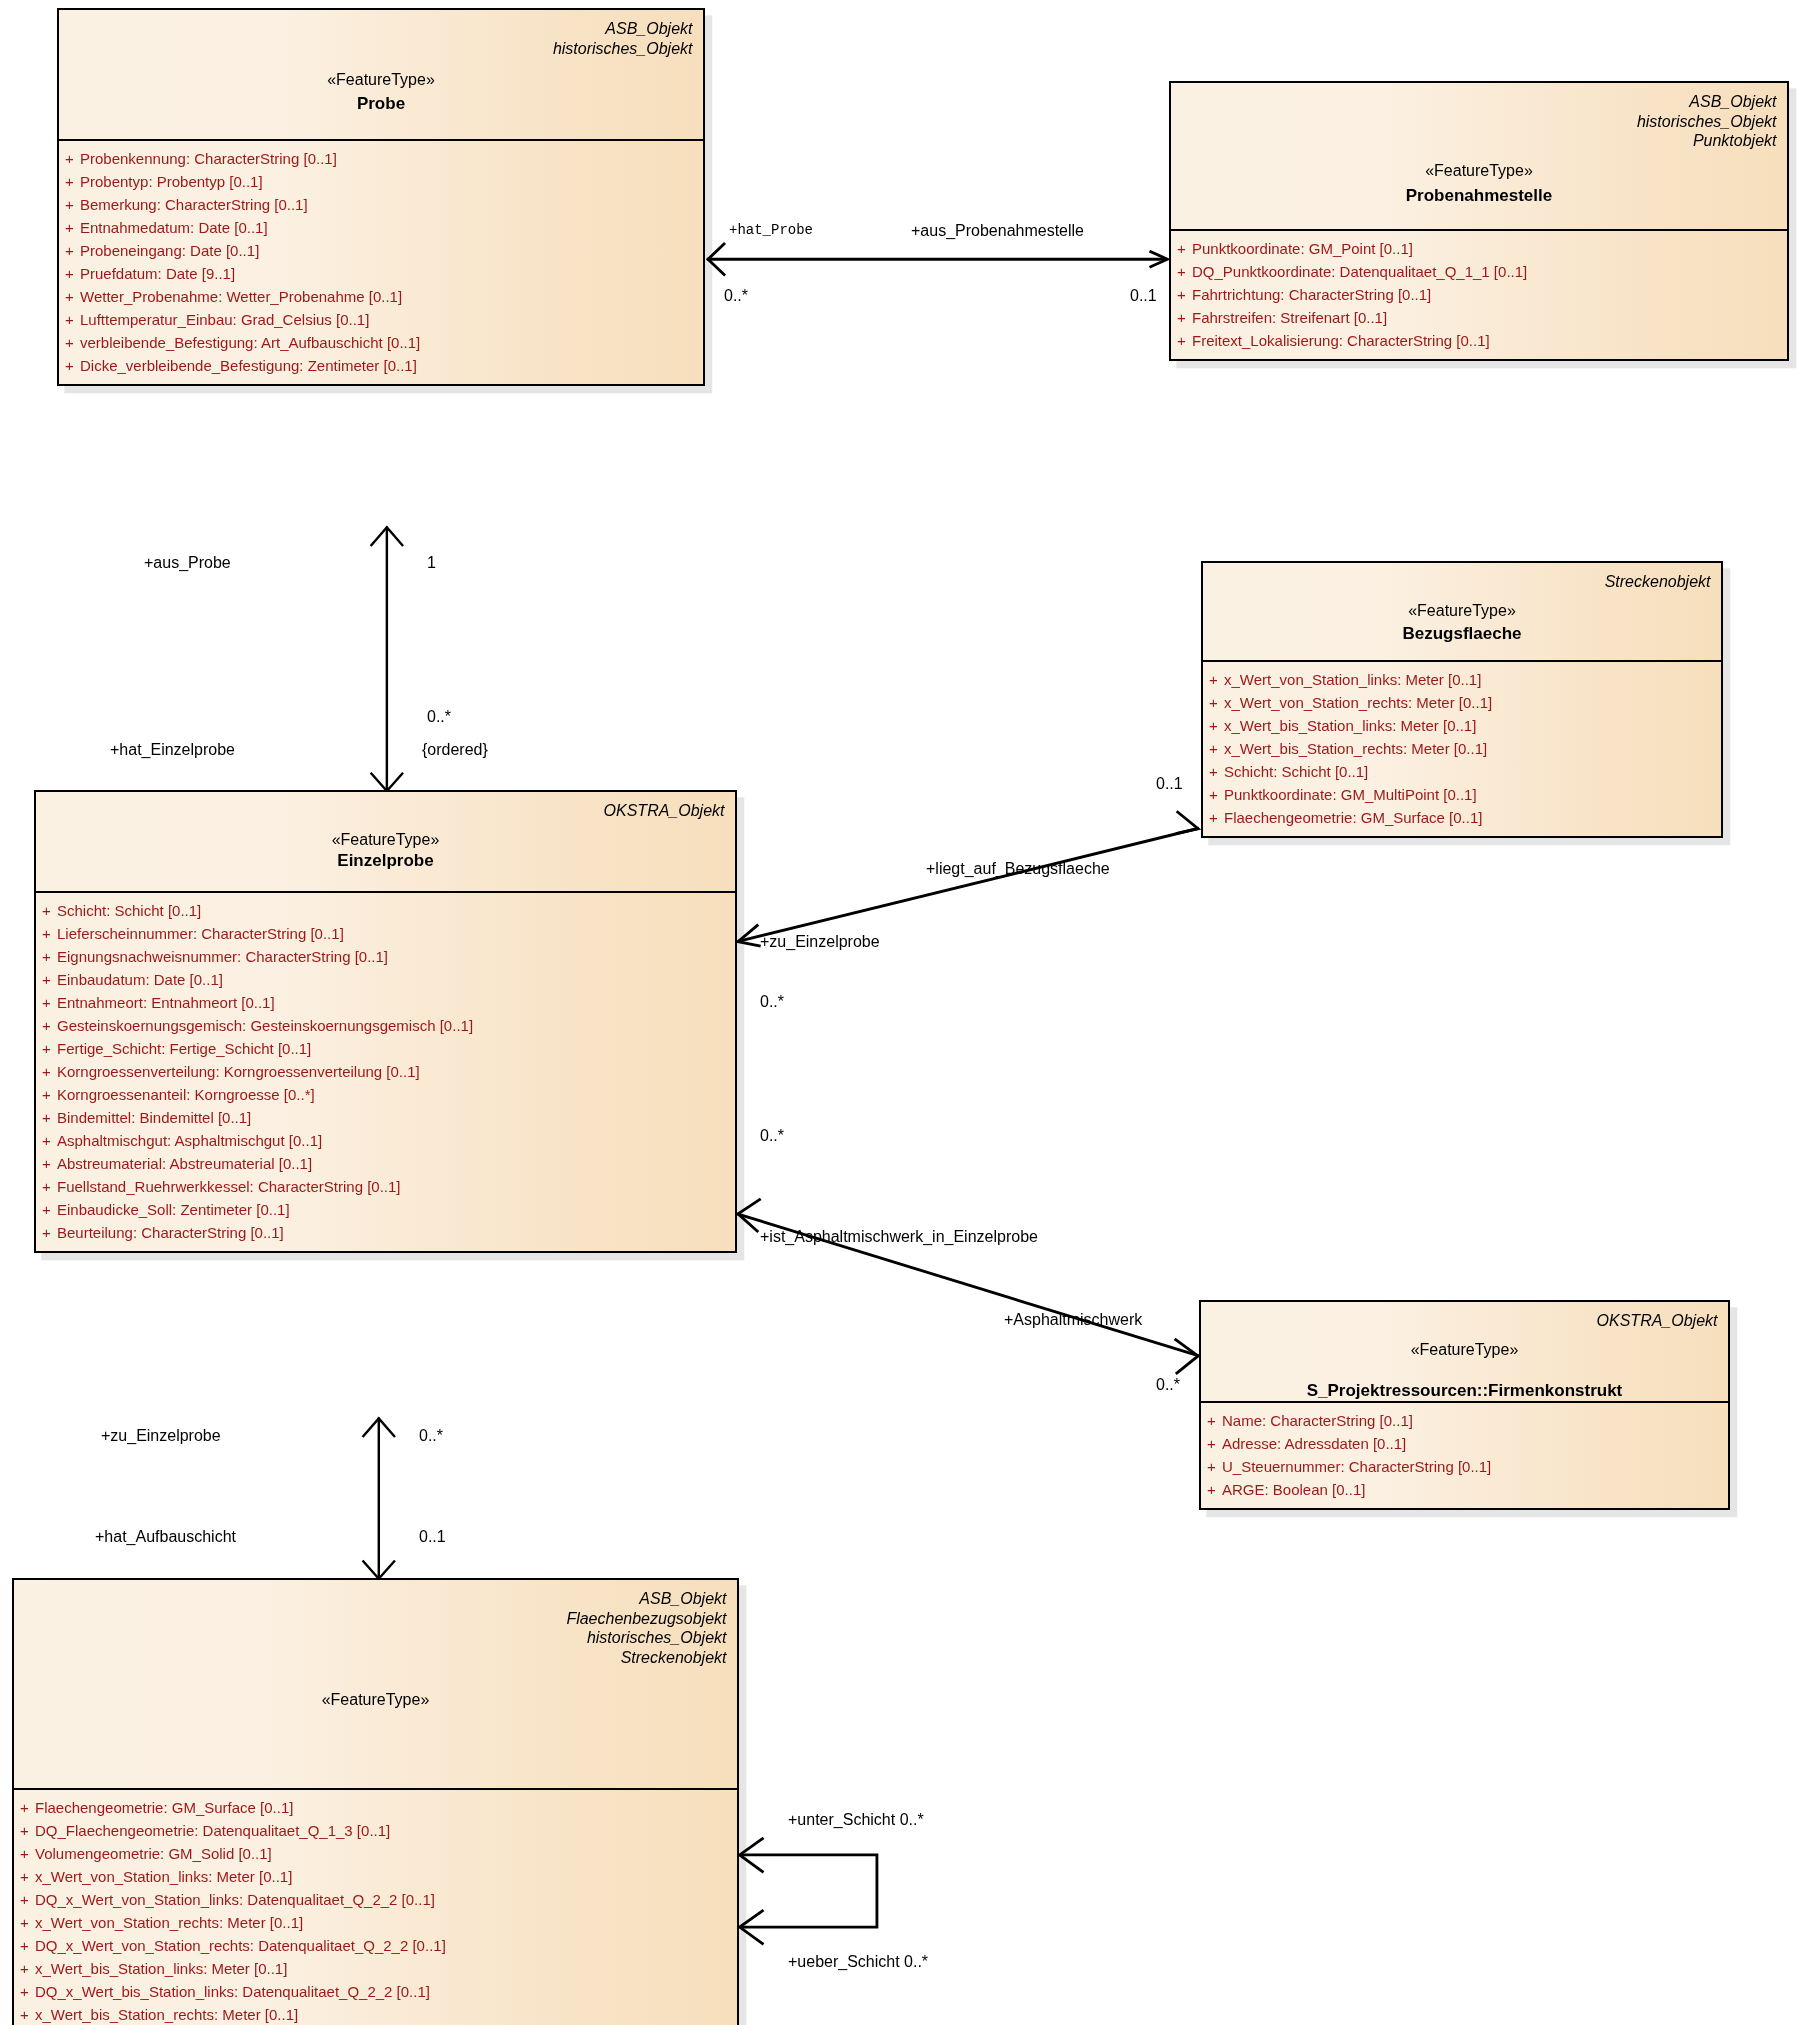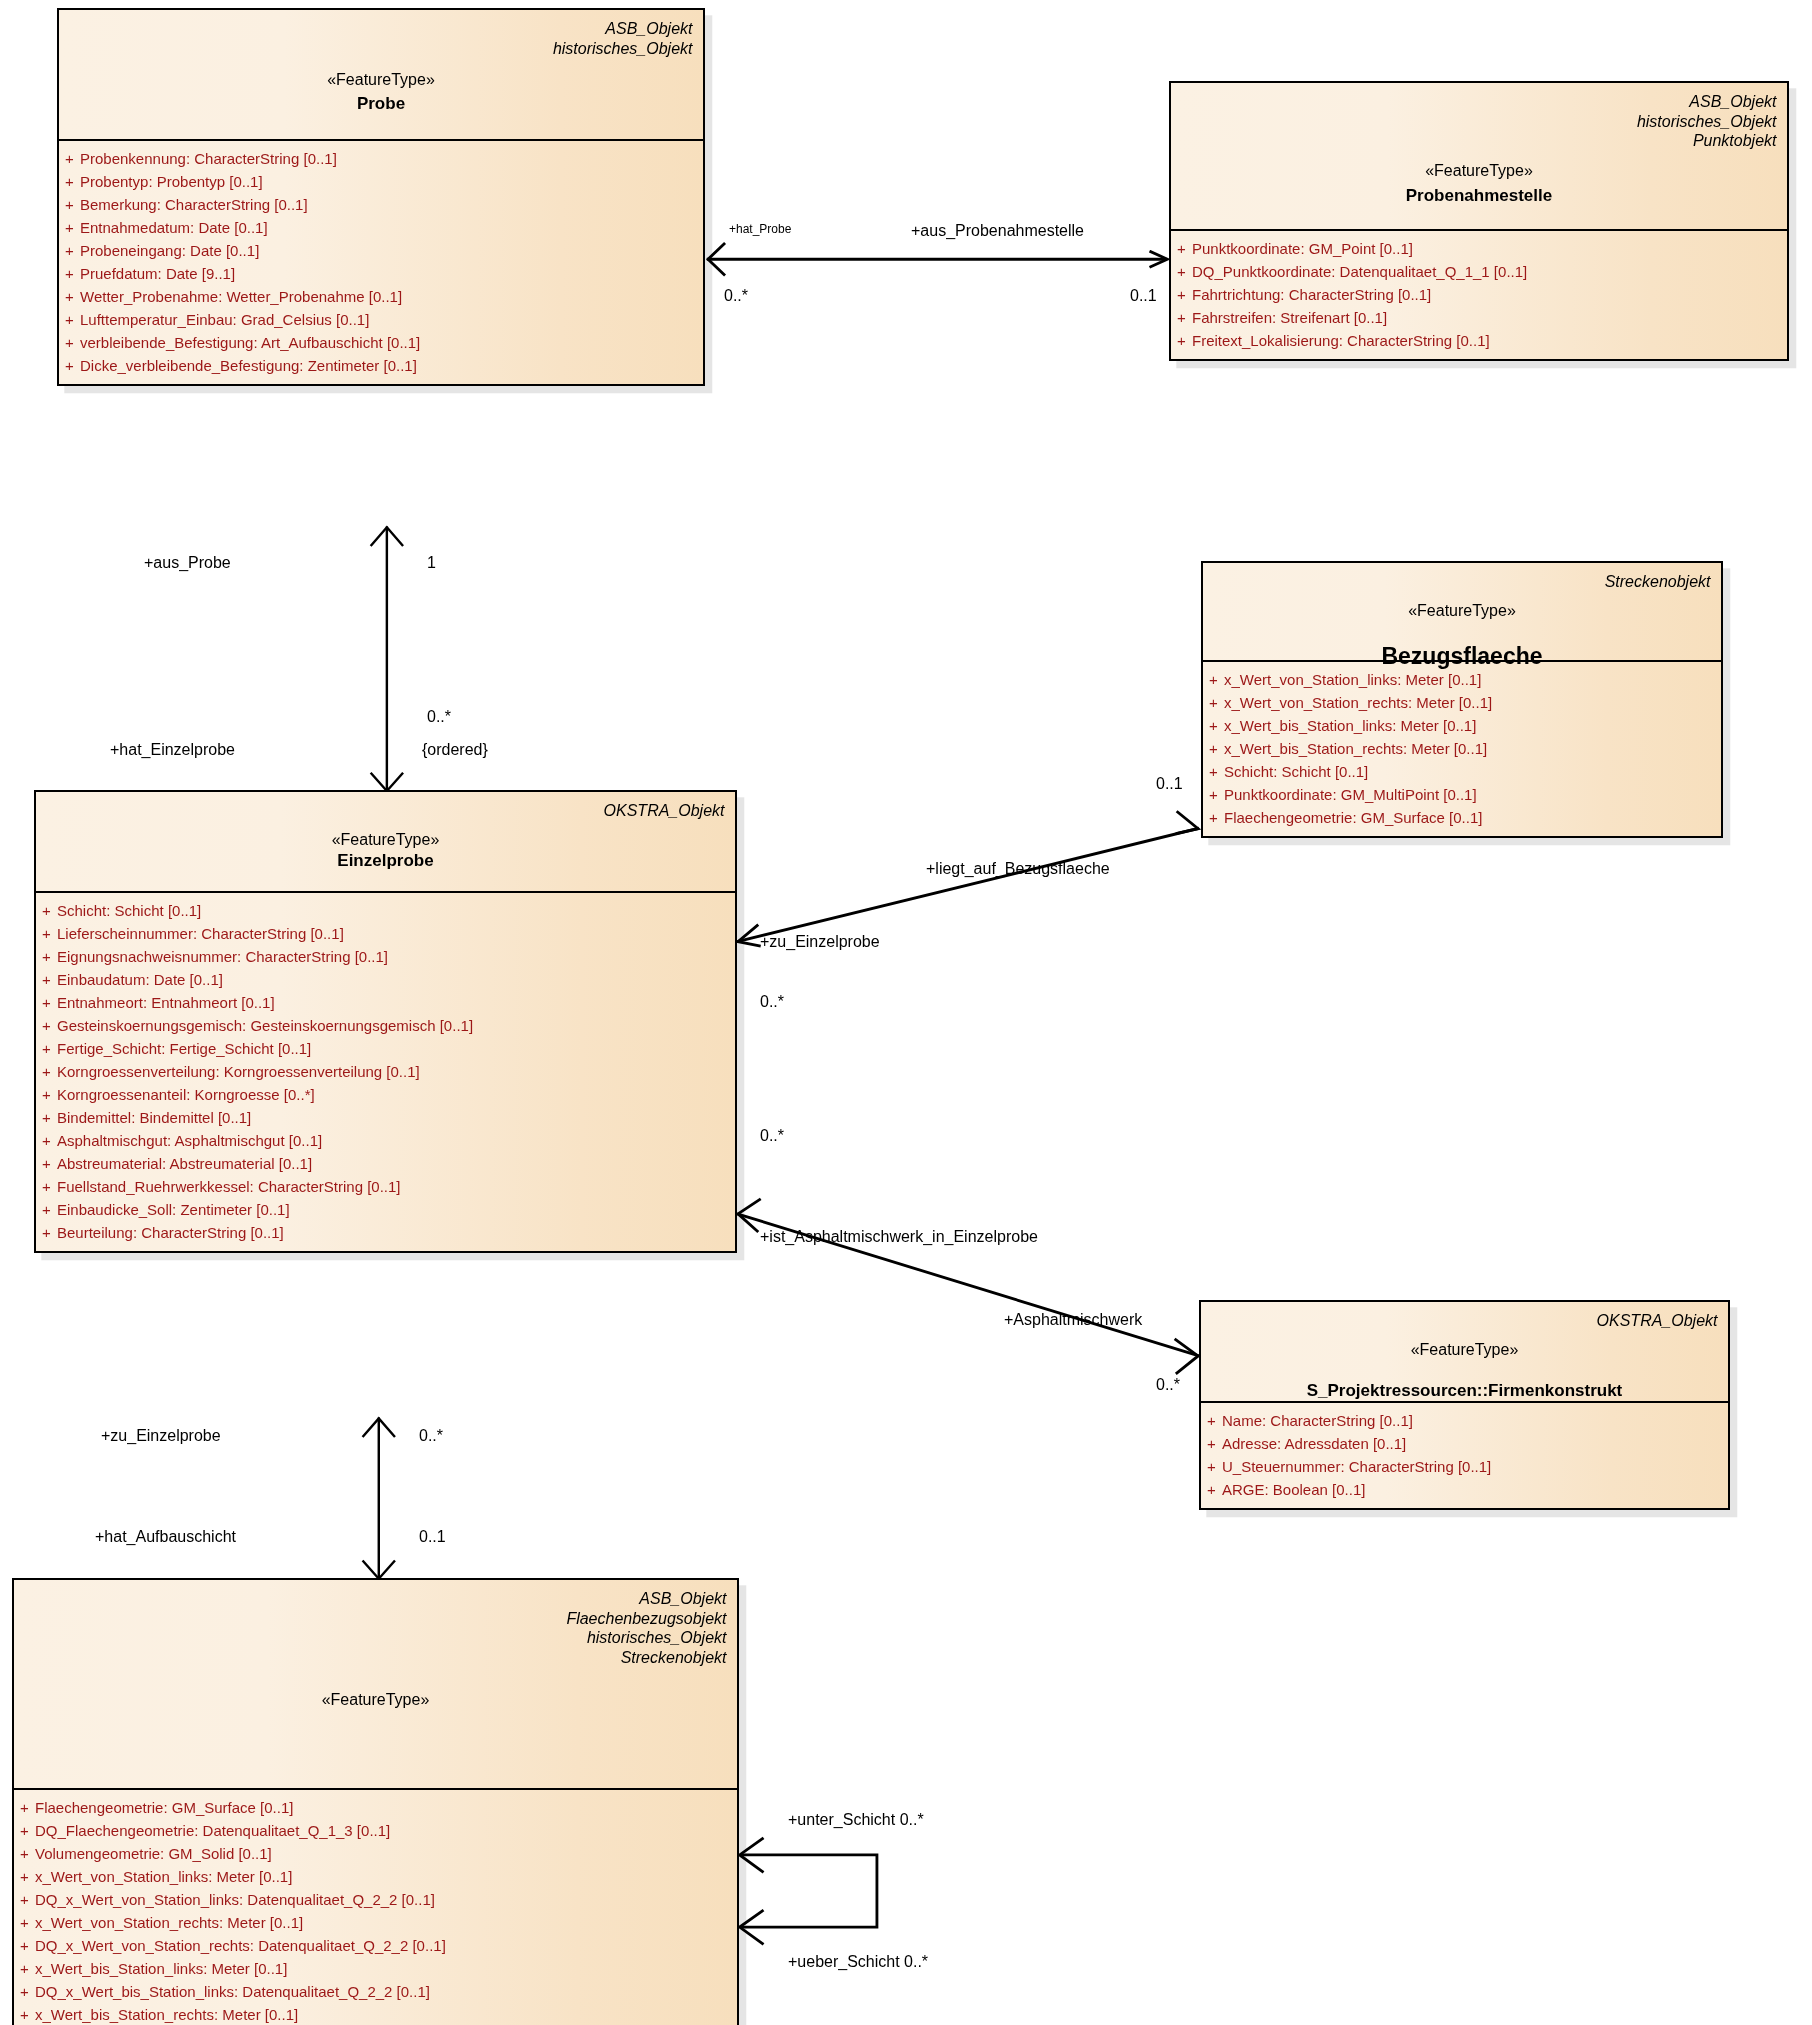--- a/index.html
+++ b/index.html
@@ -209,21 +209,21 @@
       </div>
   </div>
 </div>
 
 <div class="uml-class" style="left:1201px; top:561px; width:522px; font-size:15.4px;">
   <div class="uml-head" style="height:77px;">
     <div class="stereotype-refs" style="font-size:16px;">
       <div>Streckenobjekt</div>
     </div>
     <div class="featuretype" style="font-size:16px; margin-top:9.7px;">«FeatureType»</div>
-    <div class="classname" style="font-size:23px; margin-top:21px;">Bezugsflaeche</div>
+    <div class="classname" style="font-size:17px; margin-top:2px;">Bezugsflaeche</div>
   </div>
   <div class="uml-attrs" style="font-size:15px;">
     <div class="attr-row" style="padding:4px 0;">
         <span class="attr-plus">+</span>
         <span class="attr-text">x_Wert_von_Station_links: Meter [0..1]</span>
       </div>
     <div class="attr-row" style="padding:4px 0;">
         <span class="attr-plus">+</span>
         <span class="attr-text">x_Wert_von_Station_rechts: Meter [0..1]</span>
       </div>
@@ -398,21 +398,21 @@
         <span class="attr-text">DQ_x_Wert_bis_Station_links: Datenqualitaet_Q_2_2 [0..1]</span>
       </div>
     <div class="attr-row" style="padding:4px 0;">
         <span class="attr-plus">+</span>
         <span class="attr-text">x_Wert_bis_Station_rechts: Meter [0..1]</span>
       </div>
 
   </div>
 </div>
 
-<div class="edge-label" style="left:729px; top:223px; font-size:12px;">+hat_Probe</div>
+<div class="edge-label" style="left:729px; top:223px; font-size:14px;font-family:Liberation Mono, monospace;">+hat_Probe</div>
 <div class="edge-label" style="left:911px; top:223px; font-size:16px;">+aus_Probenahmestelle</div>
 <div class="edge-label" style="left:724px; top:288px; font-size:16px;">0..*</div>
 <div class="edge-label" style="left:1130px; top:288px; font-size:16px;">0..1</div>
 
 <div class="edge-label" style="left:144px; top:555px; font-size:16px;">+aus_Probe</div>
 <div class="edge-label" style="left:427px; top:555px; font-size:16px;">1</div>
 <div class="edge-label" style="left:110px; top:742px; font-size:16px;">+hat_Einzelprobe</div>
 <div class="edge-label" style="left:427px; top:709px; font-size:16px;">0..*</div>
 <div class="edge-label" style="left:422px; top:742px; font-size:16px;">{ordered}</div>
 

